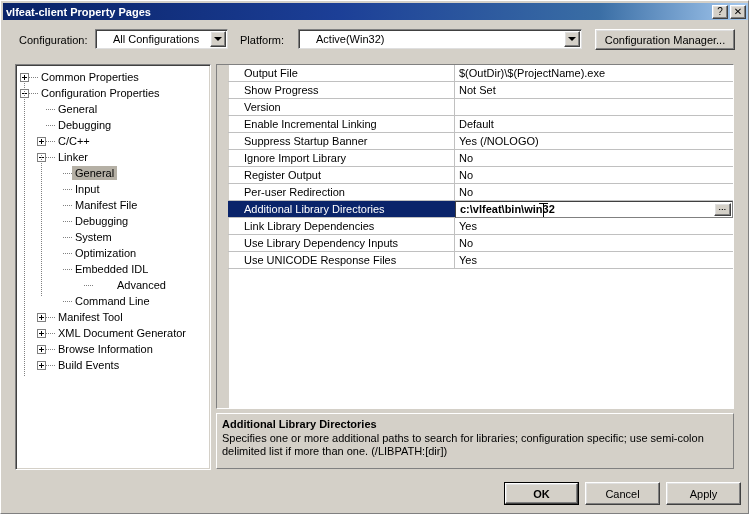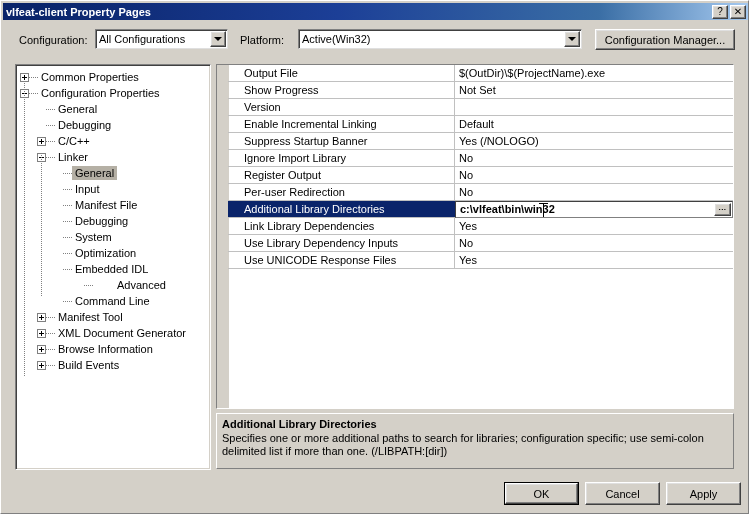--- a/index.html
+++ b/index.html
@@ -76,21 +76,21 @@
     position: absolute;
     height: 20px;
     background: #ffffff;
     border: 1px solid #808080;
     border-right-color: #dfdfdf;
     border-bottom-color: #dfdfdf;
     box-shadow: inset 1px 1px 0 #404040, inset -1px -1px 0 #ffffff;
     box-sizing: border-box;
     display: flex;
     align-items: center;
-    padding-left: 3px;
+    padding-left: 17px;
     overflow: hidden;
   }
   .combo-text {
     flex: 1;
     font-size: 11px;
     white-space: nowrap;
     overflow: hidden;
   }
   .combo-arrow {
     width: 16px; height: 16px;
@@ -535,21 +535,21 @@
           </div>
         </div>
     </div>
   </div>
 
   <div id="descpanel">
     <div class="desc-title">Additional Library Directories</div>
     <div class="desc-body">Specifies one or more additional paths to search for libraries; configuration specific; use semi-colon delimited list if more than one.     (/LIBPATH:[dir])</div>
   </div>
 
-  <div class="btn default bottombtn" style="left:503px;">
+  <div class="btn default bottombtn" style="left:503px;font-weight:bold;">
     <div class="inner">
         <span>OK</span>
       </div>
   </div>
   <div class="btn bottombtn" style="left:584px;">
     <span>Cancel</span>
   </div>
   <div class="btn bottombtn" style="left:665px;">
     <span>Apply</span>
   </div>

